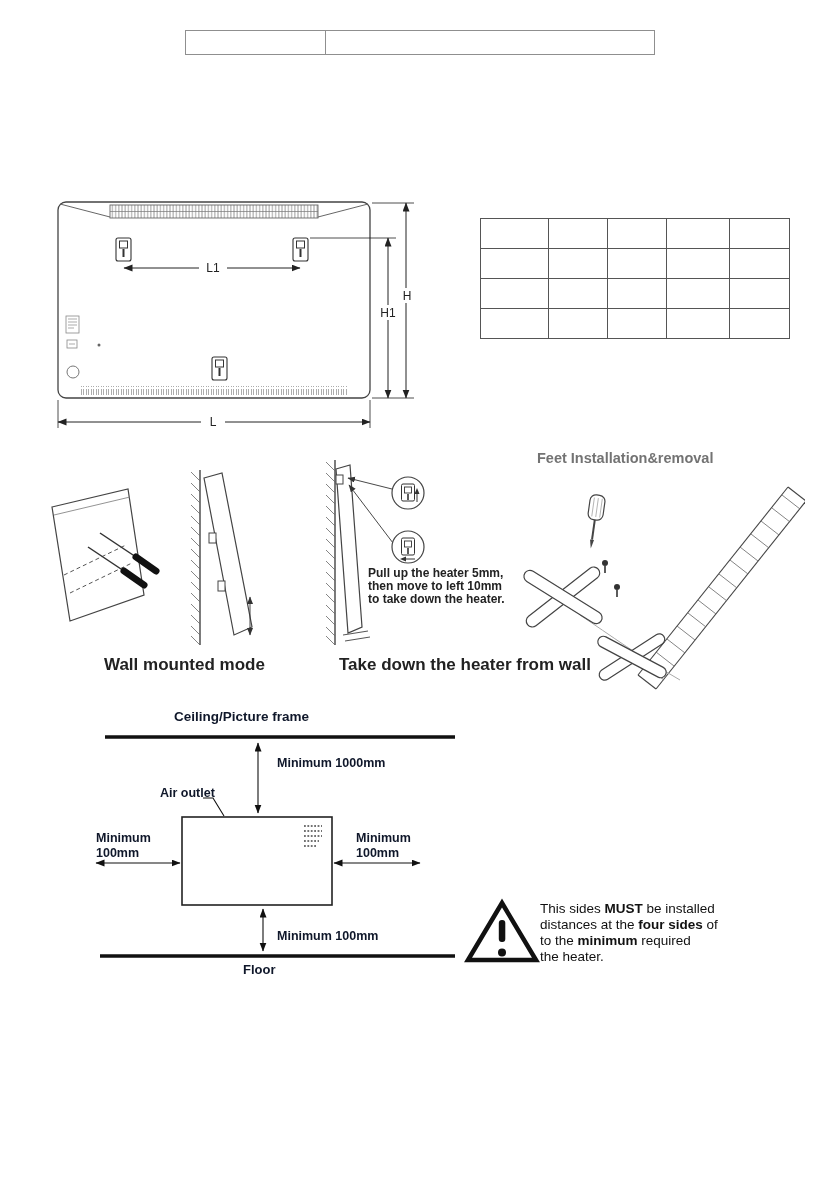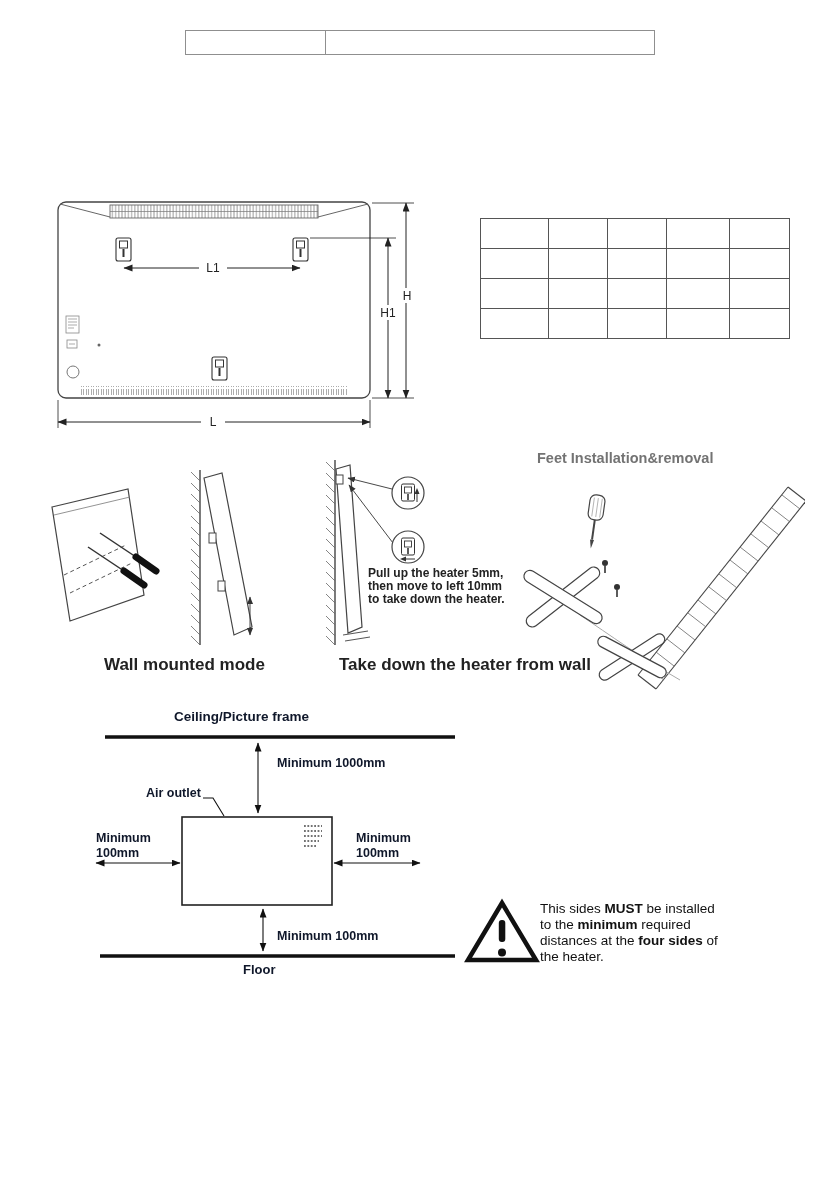--- a/index.html
+++ b/index.html
@@ -26,21 +26,21 @@
   .dimtext { font-size:12px; fill:#222; }
 
   
   .cap { position:absolute; font-size:17px; font-weight:bold; color:#222; white-space:nowrap; }
   .feet-title { position:absolute; left:537px; top:450px; font-size:14.5px; font-weight:bold; color:#737373; white-space:nowrap; }
   .instr { position:absolute; left:368px; top:567px; font-size:12px; font-weight:bold; line-height:13px; color:#222; }
 
   .dlabel { position:absolute; font-weight:bold; color:#0f172a; font-size:12.5px; line-height:14.5px; white-space:nowrap; }
   .ceiling-label { left:174px; top:710px; font-size:13.5px; }
   .min-top { left:277px; top:756px; }
-  .air-outlet { left:146px; top:786px; }
+  .air-outlet { left:160px; top:786px; }
   .min-left { left:96px; top:831px; }
   .min-right { left:356px; top:831px; }
   .min-bottom { left:277px; top:929px; }
   .floor-label { left:243px; top:963px; font-size:13px; }
 
   .warn-text { position:absolute; left:540px; top:901px; width:262px; font-size:13.5px; line-height:16px; color:#111; }
   .warn-text b { font-weight:bold;margin-top:24px; }
 </style>
 </head>
 <body>
@@ -280,16 +280,16 @@
 <div class="dlabel floor-label">Floor</div>
 
 <svg class="abs" style="left:464px; top:898px;" width="76" height="68" viewBox="0 0 76 68">
   <polygon points="38,5 72,62 4,62" fill="#fff" stroke="#111" stroke-width="4.5" stroke-linejoin="miter"></polygon>
   <rect x="34.8" y="22" width="6.5" height="22" rx="3" fill="#111"></rect>
   <circle cx="38" cy="54.5" r="4" fill="#111"></circle>
 </svg>
 
 <div class="warn-text">
   <div><span>This sides </span><b>MUST</b><span> be installed</span></div>
+  <div><span>distances at the </span><b>four sides</b><span> of</span></div>
   <div><span>to the </span><b>minimum</b><span> required</span></div>
-  <div><span>distances at the </span><b>four sides</b><span> of</span></div>
   <div><span>the heater.</span></div>
 </div>
 
 </body></html>

